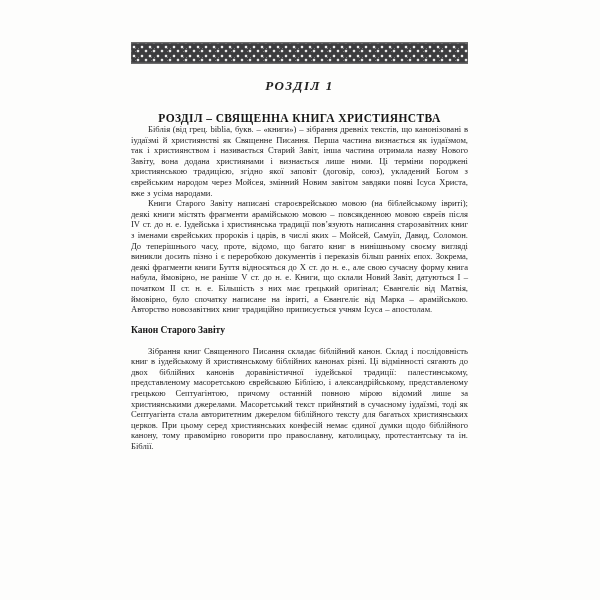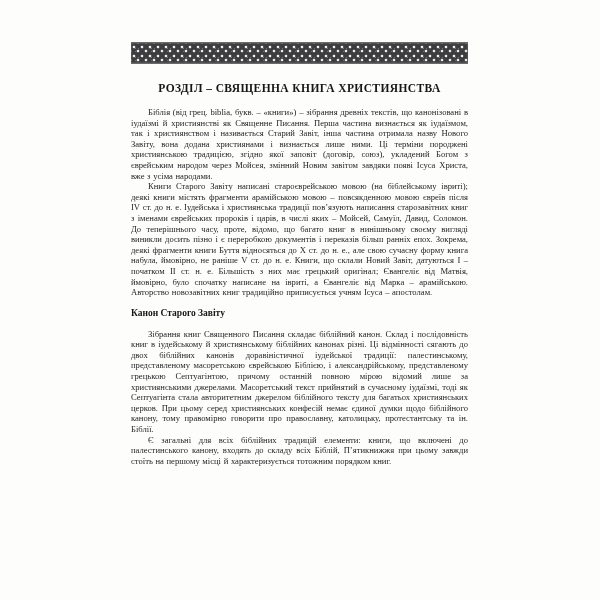--- a/index.html
+++ b/index.html
@@ -49,21 +49,21 @@
   }
   .title {
     margin: 18px 0 0 0;
     text-align: center;
     font-size: 11.5px;
     font-weight: bold;
     letter-spacing: 0.4px;
     color: #161616;
   }
   .bodytext {
-    margin-top: 13px;
+    margin-top: 0;
   }
   .bodytext p {
     margin: 0;
     font-size: 8.6px;
     line-height: 10.6px;
     text-align: justify;
     text-indent: 17px;
     word-spacing: 0.5px;
     color: #1e1e20;
   }
@@ -73,22 +73,22 @@
     font-weight: bold;
     color: #161616;
   }
 </style>
 </head>
 <body>
 
 <div class="page">
   <div class="column">
     <div class="ornament"></div>
+    <div class="chapter">РОЗДІЛ 1</div>
     <h1 class="title">РОЗДІЛ – СВЯЩЕННА КНИГА ХРИСТИЯНСТВА</h1>
     <div class="bodytext">
       <p>Біблія (від грец. biblia, букв. – «книги») – зібрання древніх текстів, що канонізовані в іудаїзмі й християнстві як Священне Писання. Перша частина визнається як іудаїзмом, так і християнством і називається Старий Завіт, інша частина отримала назву Нового Завіту, вона додана християнами і визнається лише ними. Ці терміни породжені християнською традицією, згідно якої заповіт (договір, союз), укладений Богом з єврейським народом через Мойсея, змінний Новим завітом завдяки появі Ісуса Христа, вже з усіма народами.</p>
       <p>Книги Старого Завіту написані староєврейською мовою (на біблейському івриті); деякі книги містять фрагменти арамійською мовою – повсякденною мовою євреїв після IV ст. до н. е. Іудейська і християнська традиції пов’язують написання старозавітних книг з іменами єврейських пророків і царів, в числі яких – Мойсей, Самуїл, Давид, Соломон. До теперішнього часу, проте, відомо, що багато книг в нинішньому своєму вигляді виникли досить пізно і є переробкою документів і переказів більш ранніх епох. Зокрема, деякі фрагменти книги Буття відносяться до X ст. до н. е., але свою сучасну форму книга набула, ймовірно, не раніше V ст. до н. е. Книги, що склали Новий Завіт, датуються I – початком II ст. н. е. Більшість з них має грецький оригінал; Євангеліє від Матвія, ймовірно, було спочатку написане на івриті, а Євангеліє від Марка – арамійською. Авторство новозавітних книг традиційно приписується учням Ісуса – апостолам.</p>
       <h2 class="section-heading">Канон Старого Завіту</h2>
       <p>Зібрання книг Священного Писання складає біблійний канон. Склад і послідовність книг в іудейському й християнському біблійних канонах різні. Ці відмінності сягають до двох біблійних канонів доравіністичної іудейської традиції: палестинському, представленому масоретською єврейською Біблією, і александрійському, представленому грецькою Септуагінтою, причому останній повною мірою відомий лише за християнськими джерелами. Масоретський текст прийнятий в сучасному іудаїзмі, тоді як Септуагінта стала авторитетним джерелом біблійного тексту для багатьох християнських церков. При цьому серед християнських конфесій немає єдиної думки щодо біблійного канону, тому правомірно говорити про православну, католицьку, протестантську та ін. Біблії.</p>
-      <p>Є загальні для всіх біблійних традицій елементи: книги, що включені до палестинського канону, входять до складу всіх Біблій, П’ятикнижжя при цьому завжди стоїть на першому місці й характеризується тотожним порядком книг.</p>
     </div>
   </div>
 </div>
 
 </body></html>

